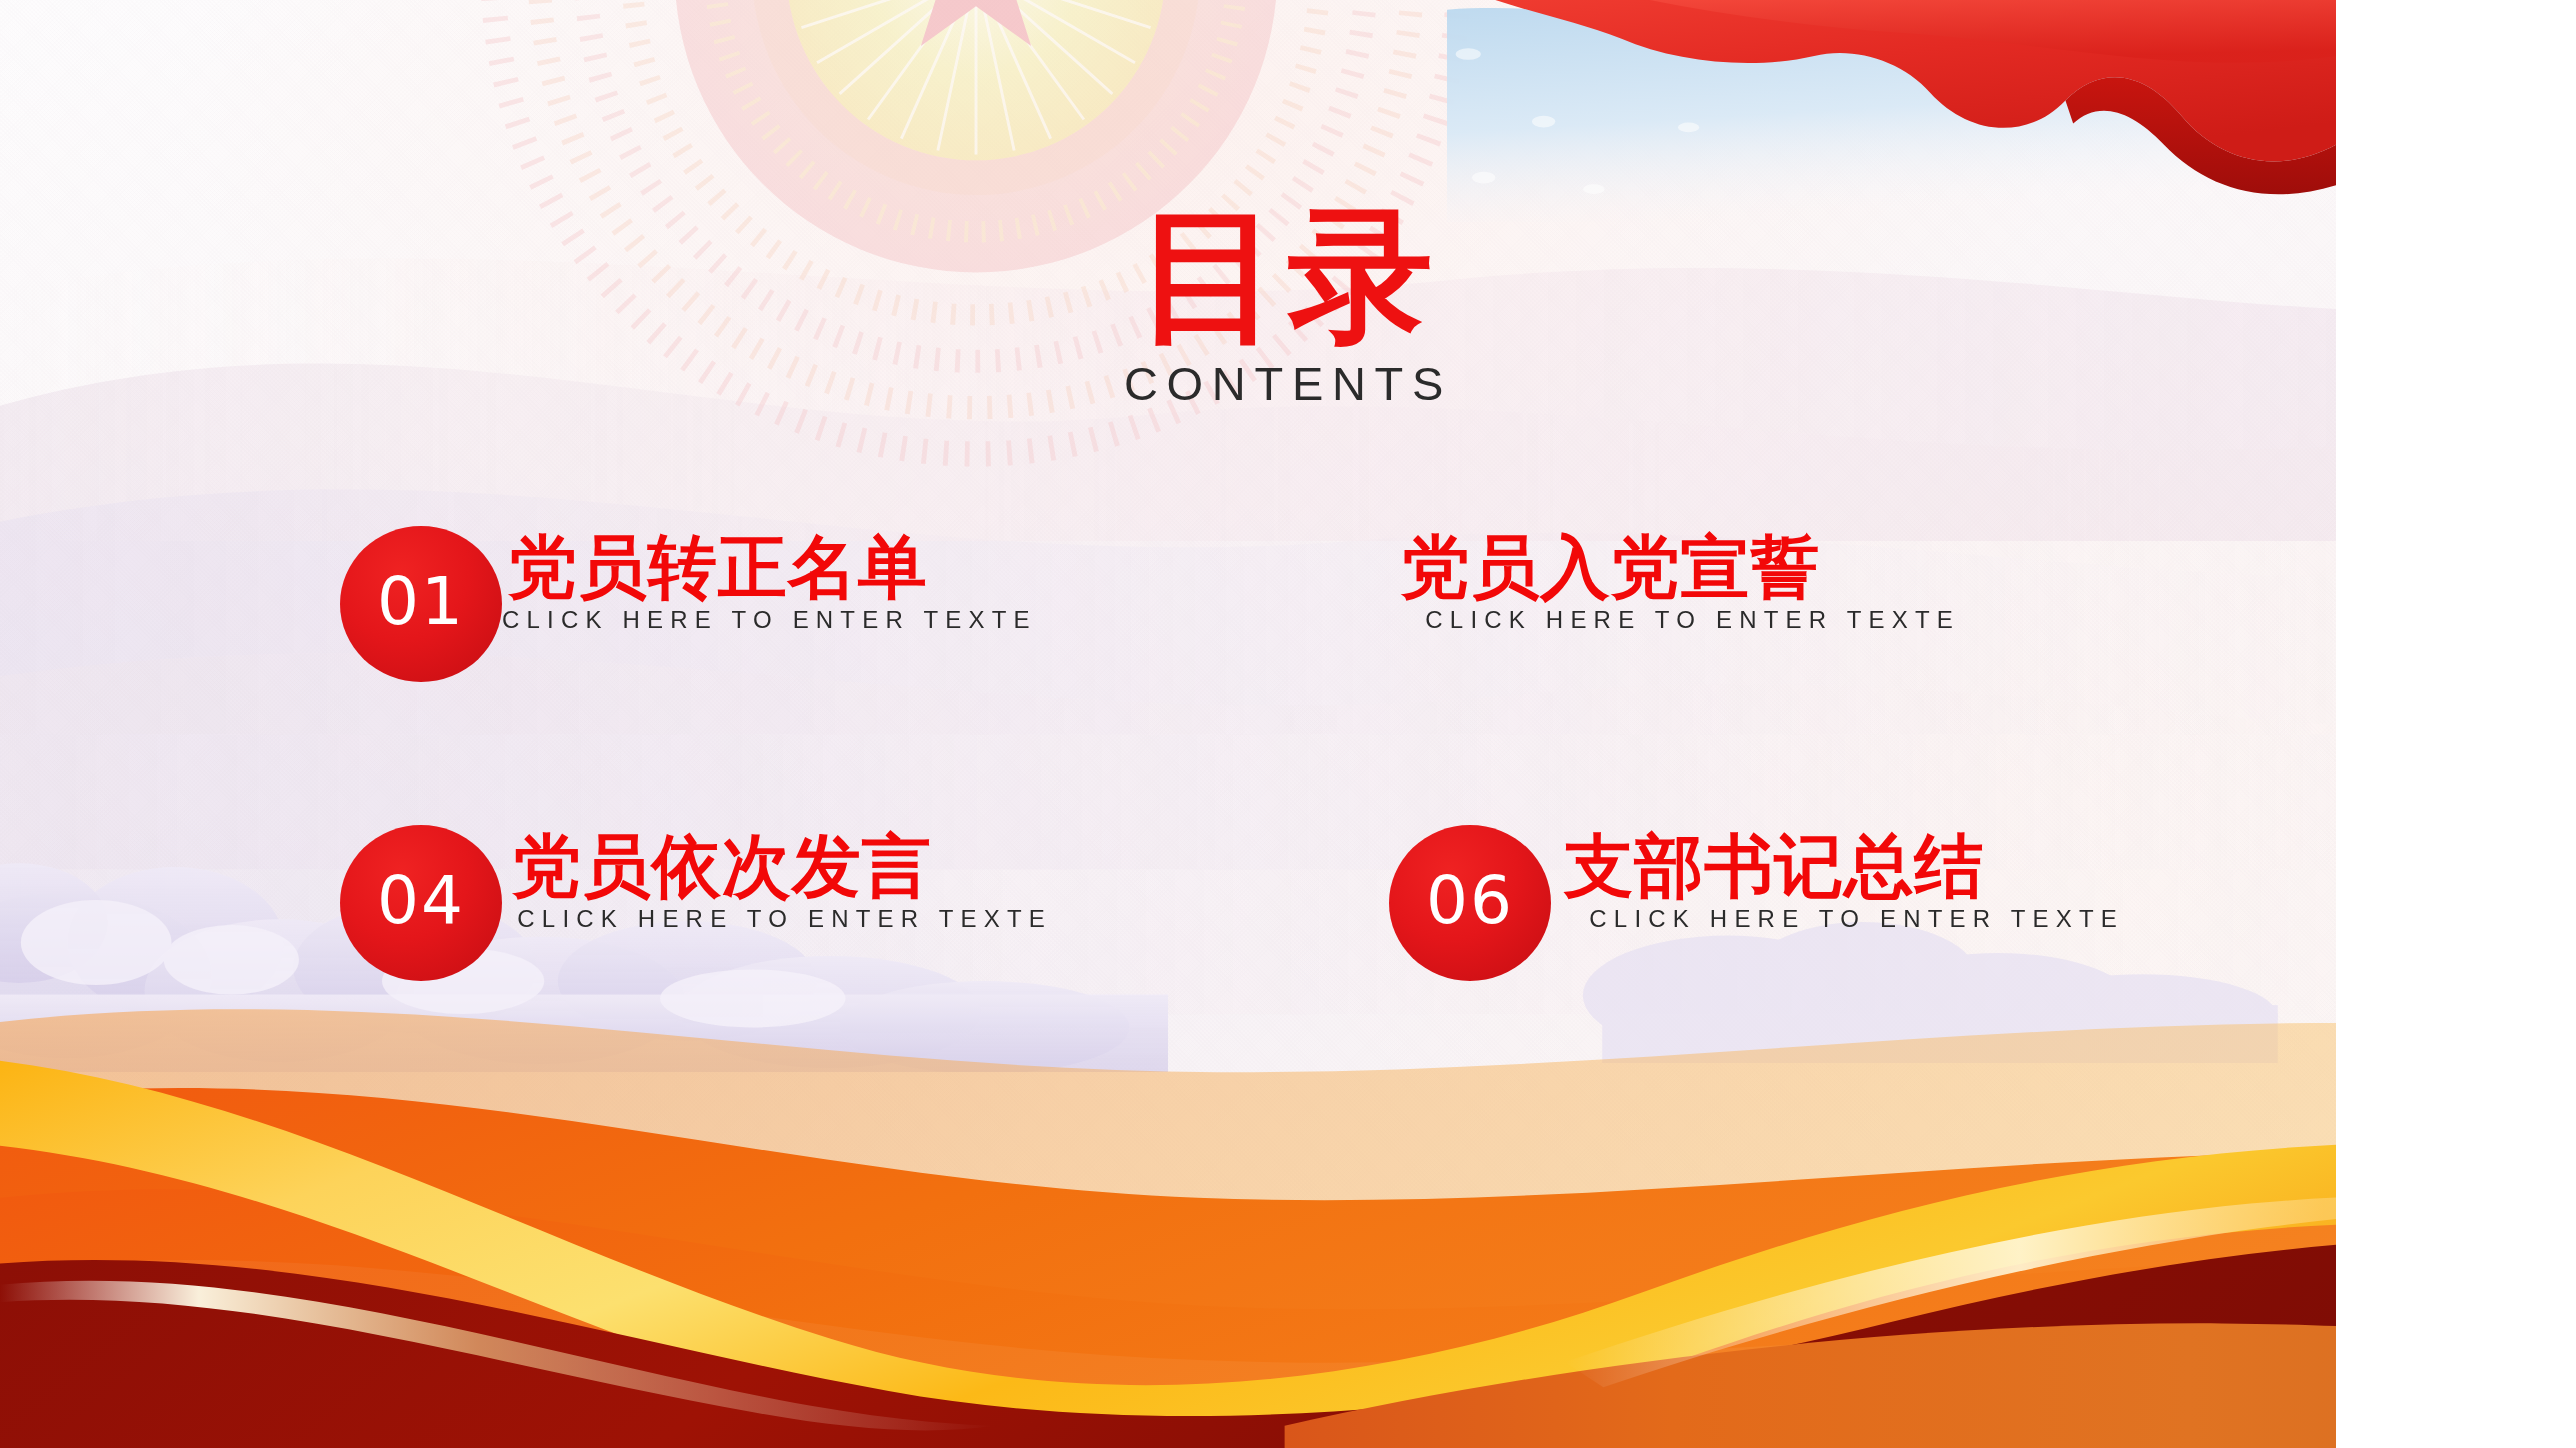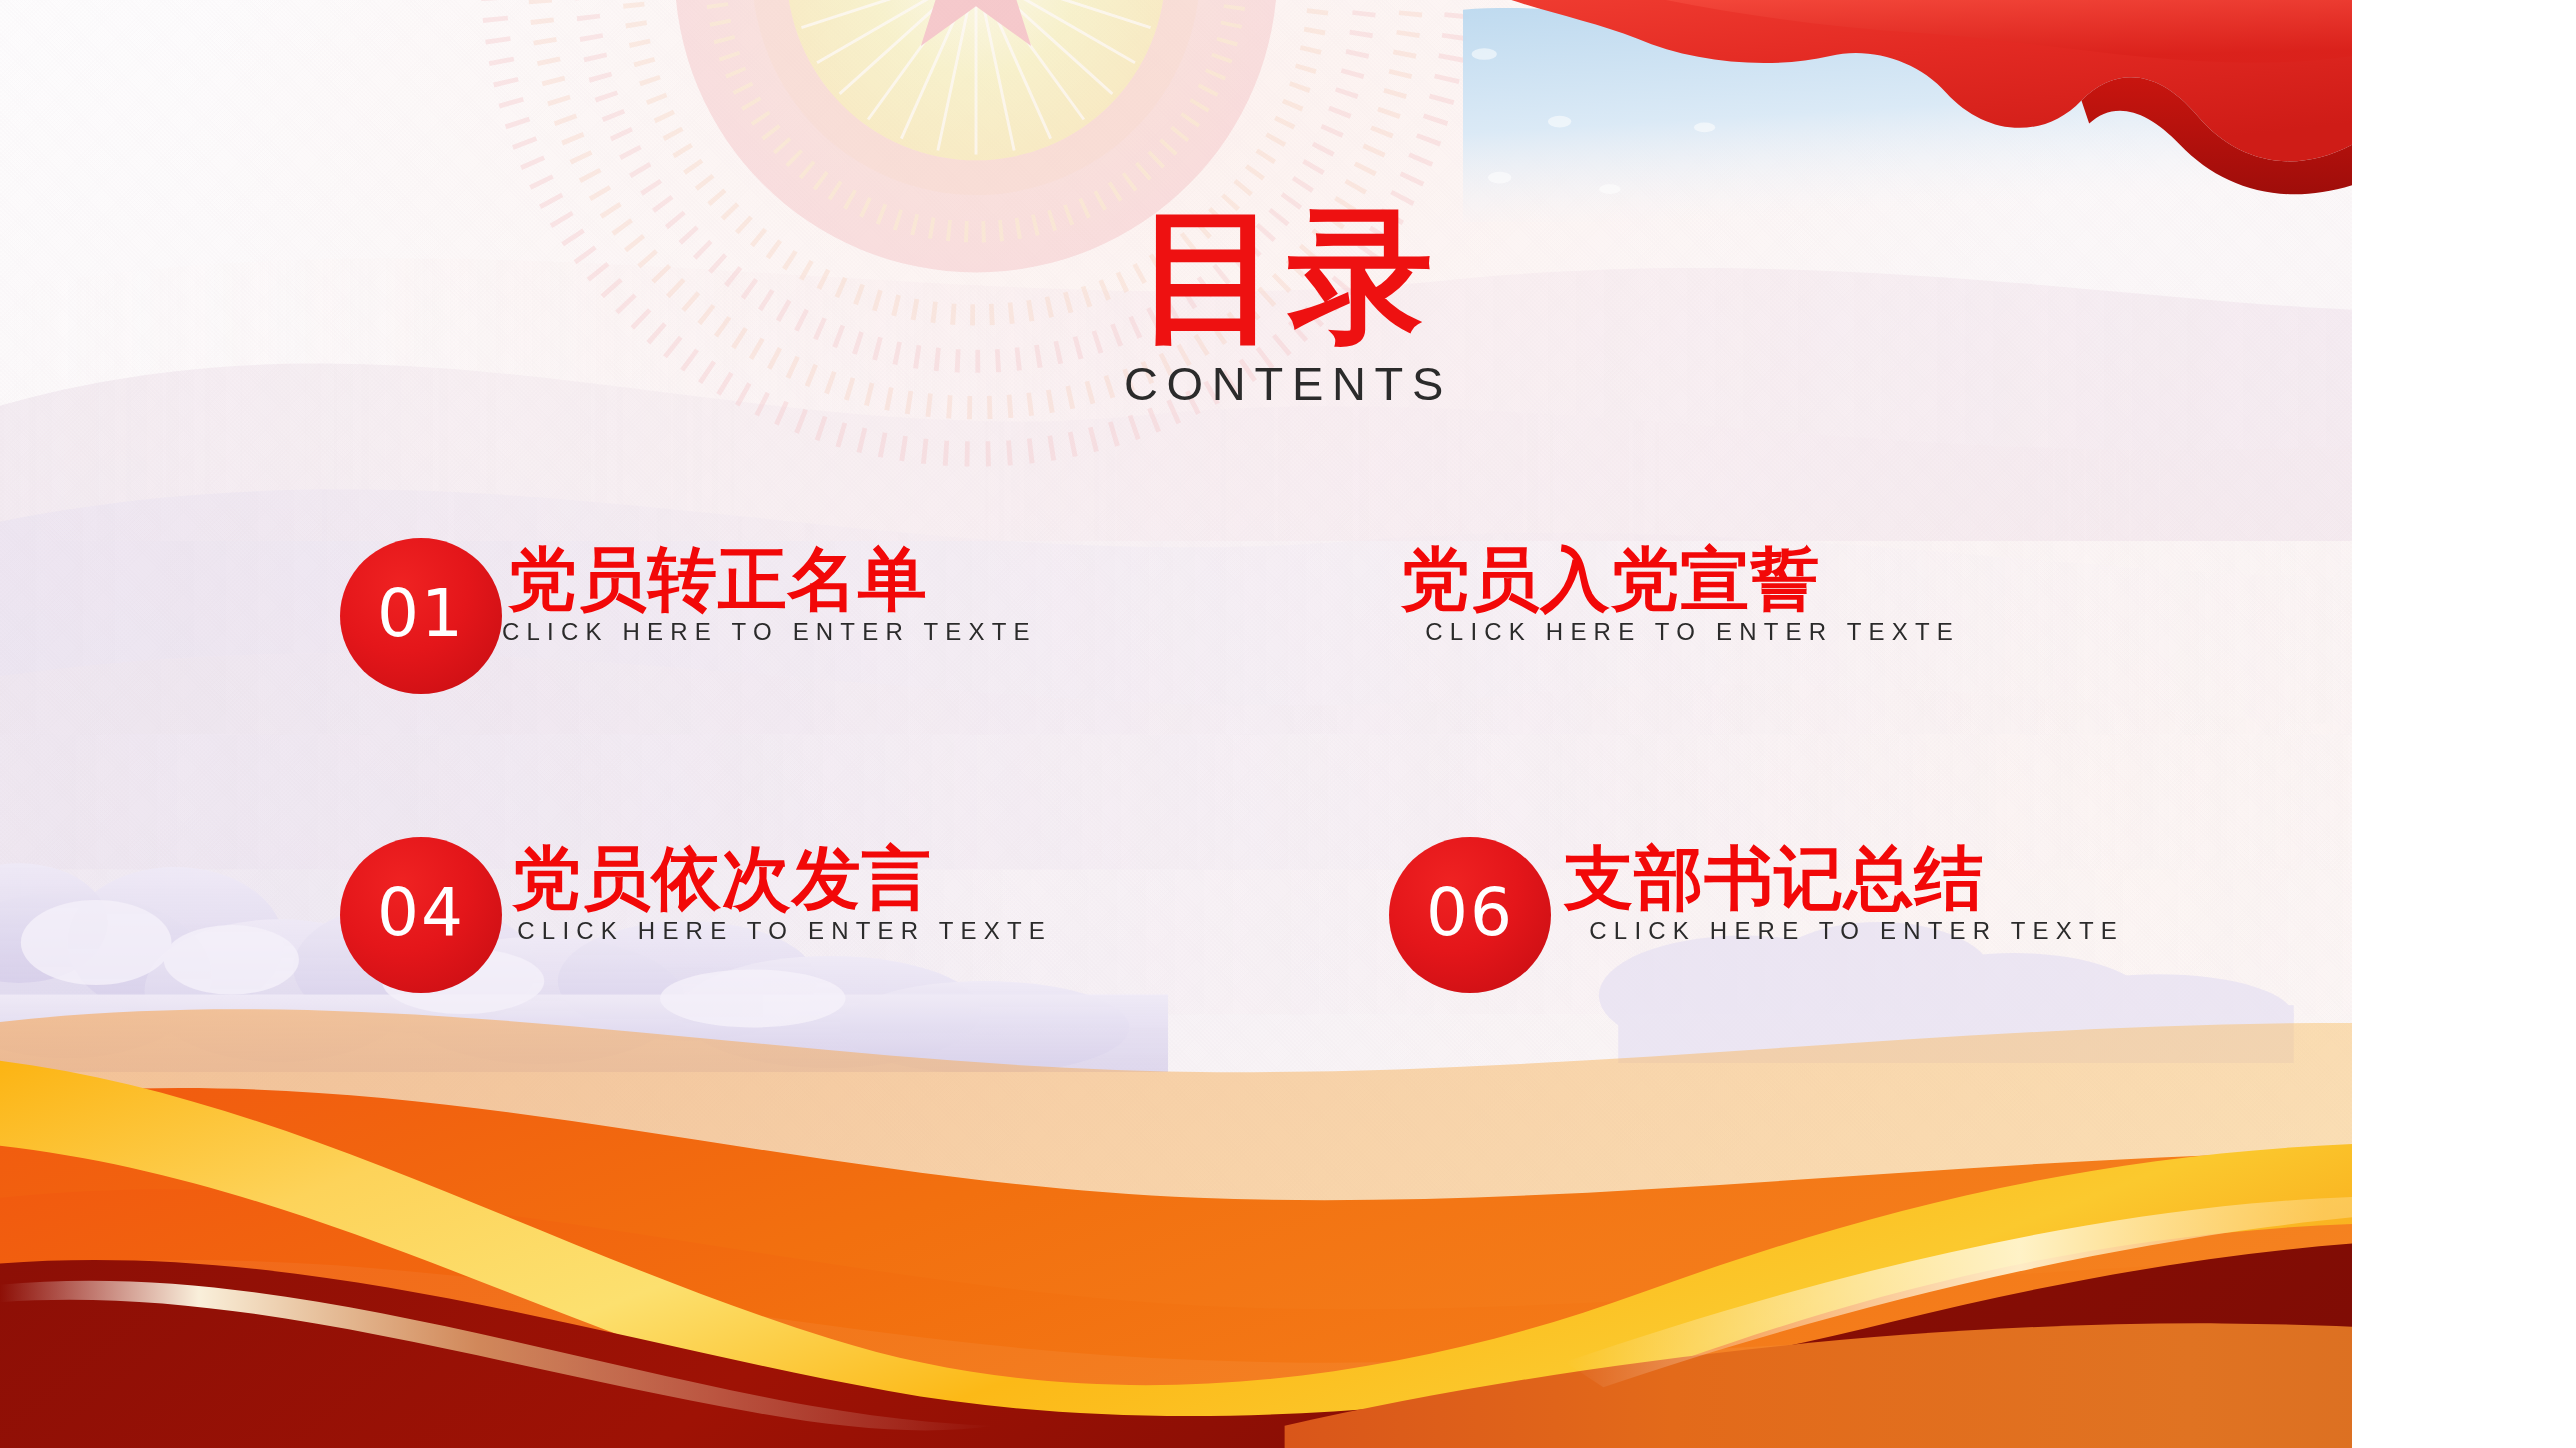--- a/index.html
+++ b/index.html
@@ -7,21 +7,20 @@
     padding: 0;
     background: #ffffff;
   }
   #slide {
     position: relative;
     width: 2336px;
     height: 1449px;
     overflow: hidden;
     font-family: "Liberation Sans", "DejaVu Sans", sans-serif;
     background: #bef264;
-    padding-left: 16px;
   }
 
   
   .bg-layer { position: absolute; inset: 0; pointer-events: none; }
 
   .bg-base {
     background:
       radial-gradient(ellipse 1352px 676px at 48% 8%,  #fdf2ef 0%, rgba(253,242,239,0) 70%),
       radial-gradient(ellipse 1062px 869px at 12% 72%, #ece8f4 0%, rgba(236,232,244,0) 72%),
       radial-gradient(ellipse 1159px 676px at 88% 55%, #fdf6f3 0%, rgba(253,246,243,0) 75%),
@@ -97,21 +96,21 @@
     font-size: 47px;
     font-weight: 400;
     color: #2b2b2b;
     letter-spacing: 8.7px;
     line-height: 1;
   }
 
   
   .grid {
     position: absolute;
-    left: 0; top: 538px;
+    left: 0; top: 526px;
     width: 2576px;
     z-index: 6;
   }
   .row { position: relative; height: 299px; }
 
   .item {
     position: absolute;
     display: flex;
     align-items: flex-start;
   }

